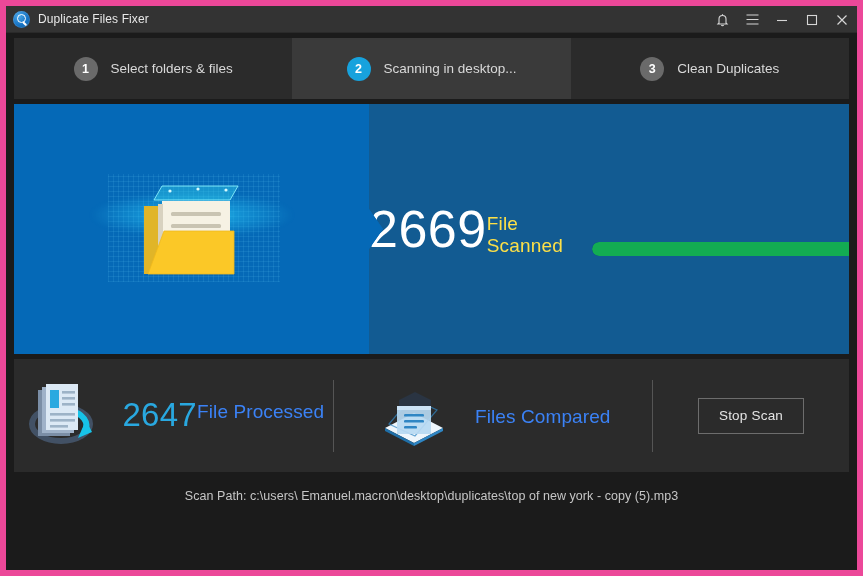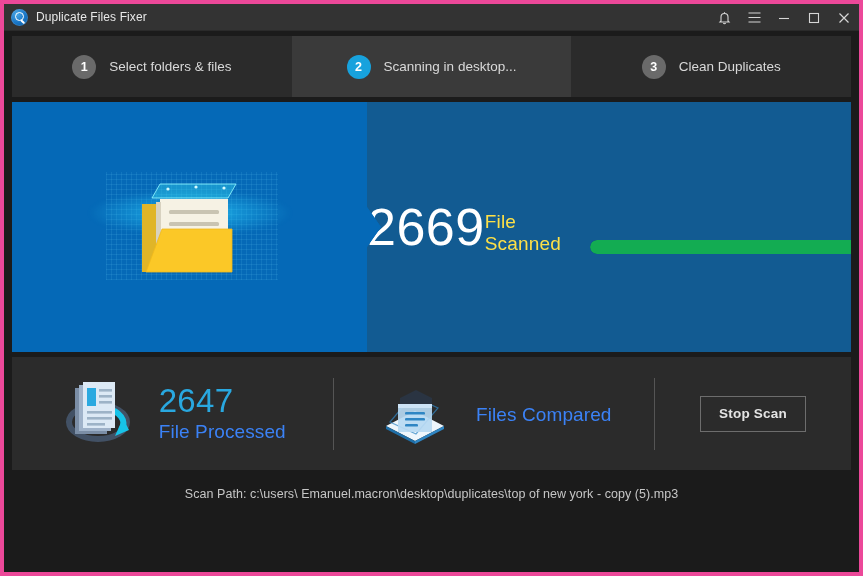--- a/index.html
+++ b/index.html
@@ -12,21 +12,21 @@
     background: #3c3c3c;
     font-family: "Liberation Sans", sans-serif;
   }
 
   .window {
     position: absolute;
     left: 0; top: 0;
     width: 863px;
     height: 576px;
     background: #1b1b1b;
-    border: 4px solid #ec4899;
+    border: 6px solid #ec4899;
     display: flex;
     flex-direction: column;
   }
 
   
   .titlebar {
     height: 27px;
     min-height: 27px;
     background: #333333;
     display: flex;
@@ -233,21 +233,21 @@
     height: 100%;
     position: relative;
   }
   .divider {
     width: 1px;
     height: 72px;
     background: #555555;
     flex: none;
   }
   .stat-icon { width: 78px; height: 72px; flex: none; }
-  .stat-text { display: flex; flex-direction: column; }
+  .stat-text { display: flex; flex-direction: row; }
   .stat-number {
     font-size: 33px;
     line-height: 1.05;
     font-weight: 400;
     letter-spacing: 0.3px;
   }
   .stat-caption {
     font-size: 19px;
     color: #3b82f6;
     margin-top: 3px;
@@ -263,21 +263,20 @@
   .stop-btn {
     width: 106px;
     height: 36px;
     border: 1px solid #6d6d6d;
     background: transparent;
     color: #e4e4e4;
     font-size: 13.5px;
     font-family: "Liberation Sans", sans-serif;
     cursor: pointer;
     letter-spacing: 0.2px;
-    font-weight: bold;
   }
 
   
   .scanpath {
     height: 40px;
     display: flex;
     align-items: center;
     justify-content: center;
     color: #c6c6c6;
     font-size: 12.5px;

